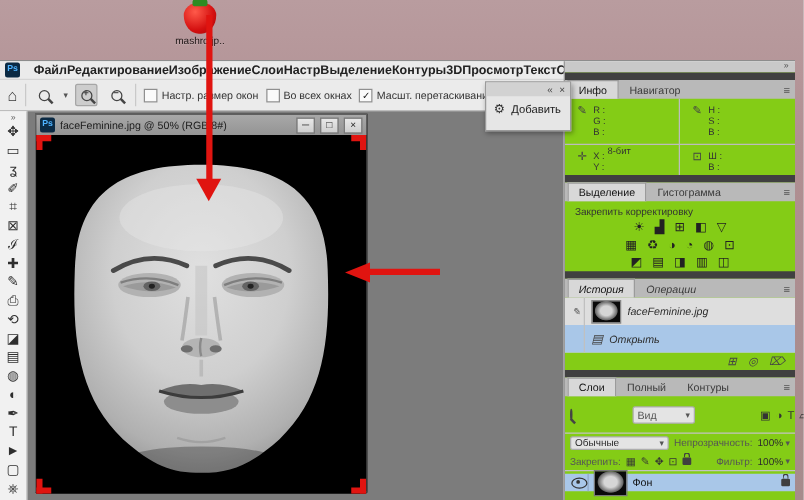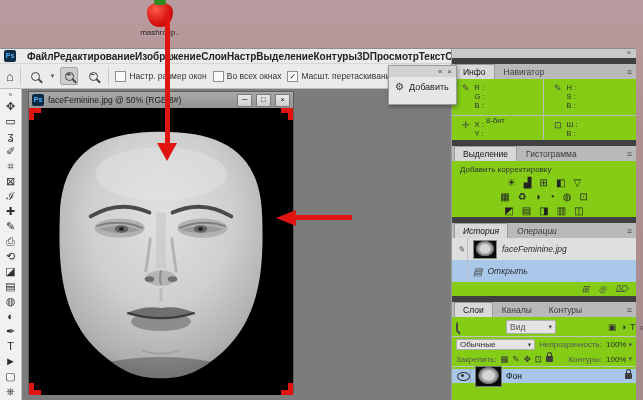--- a/index.html
+++ b/index.html
@@ -92,21 +92,21 @@
   
   .hbody{background:#dedede;}
   .hrow{display:flex;align-items:center;gap:5px;height:22px;padding-left:3px;}
   .hrow.sel{background:#a9c7e8;}
   .hsrc{width:12px;text-align:center;font-size:8px;color:#555;border-right:1px solid #c0c0c0;align-self:stretch;display:flex;align-items:center;justify-content:center;}
   .hthumb{width:22px;height:17px;background:radial-gradient(ellipse 55% 60% at 50% 45%,#d6d6d6 0 38%,#6a6a6a 72%,#0a0a0a 78%);border:1px solid #888;}
   .hico{font-size:10px;color:#444;}
   .hfoot{display:flex;justify-content:flex-end;gap:9px;padding:2px 8px 0 0;font-size:9px;color:#444;}
   
   .lrow{display:flex;align-items:center;gap:4px;padding:0 4px;box-sizing:border-box;}
-  .filterrow{height:20px;border-bottom:1px solid #c2c2c2;gap:48px;}
+  .filterrow{height:30px;border-bottom:1px solid #c2c2c2;gap:48px;}
   .kindbox{display:flex;align-items:center;gap:3px;background:#e4e4e4;border:1px solid #adadad;border-radius:2px;
     padding:1px 3px;flex:0 0 auto;width:42px;justify-content:space-between;}
   .ficons{display:flex;gap:4px;font-size:9px;color:#333;margin-left:4px;}
   .fdot{margin-left:auto;font-size:8px;color:#444;}
   .blendrow{height:15px;font-size:8px;}
   .blendbox{background:#e4e4e4;border:1px solid #adadad;border-radius:2px;padding:0 3px;width:72px;display:flex;justify-content:space-between;align-items:center;}
   .dim{color:#555;}
   .valbox{display:flex;align-items:center;gap:2px;}
   .lockrow{height:15px;font-size:8px;border-bottom:1px solid #c2c2c2;}
   .lockicons{display:flex;gap:4px;font-size:8.5px;color:#333;align-items:center;}
@@ -295,21 +295,21 @@
         </div>
         <div class="bit" style="position:absolute;left:0;bottom:18px;margin-left:24px;">8-бит</div>
       </div>
 
       <div class="panel" style="top:91px;height:75px;">
         <div class="ptabs">
           <span class="ptab active">Выделение</span>
           <span class="ptab">Гистограмма</span>
           <span class="pmenu">≡</span>
         </div>
-        <div class="addlbl">Добавить корректировку</div>
+        <div class="addlbl">Закрепить корректировку</div>
         <div class="adjrow">
             <span>☀</span>
             <span>▟</span>
             <span>⊞</span>
             <span>◧</span>
             <span>▽</span>
           </div>
         <div class="adjrow">
             <span>▦</span>
             <span>♻</span>
@@ -348,21 +348,21 @@
         <div class="hfoot">
             <span>⊞</span>
             <span>◎</span>
             <span>⌦</span>
           </div>
       </div>
 
       <div class="panel" style="top:247px;bottom:0;">
         <div class="ptabs">
           <span class="ptab active">Слои</span>
-          <span class="ptab">Каналы</span>
+          <span class="ptab">Полный</span>
           <span class="ptab">Контуры</span>
           <span class="pmenu">≡</span>
         </div>
         <div class="lrow filterrow">
           <span class="lens"></span>
           <span class="kindbox">
             <span class="dim">Вид</span>
             <span class="caret">▾</span>
           </span>
           <span class="ficons">
@@ -387,21 +387,21 @@
         </div>
         <div class="lrow lockrow">
           <span class="dim">Закрепить:</span>
           <span class="lockicons">
               <span>▦</span>
               <span>✎</span>
               <span>✥</span>
               <span>⊡</span>
             </span>
           <span class="csslock"></span>
-          <span class="dim" style="margin-left:auto">Контуры:</span>
+          <span class="dim" style="margin-left:auto">Фильтр:</span>
           <span class="valbox">
             <span>100%</span>
             <span class="caret">▾</span>
           </span>
         </div>
         <div class="lrow layerrow">
           <span class="eyecol">
               <span class="csseye"></span>
             </span>
           <span class="lthumb"></span>

